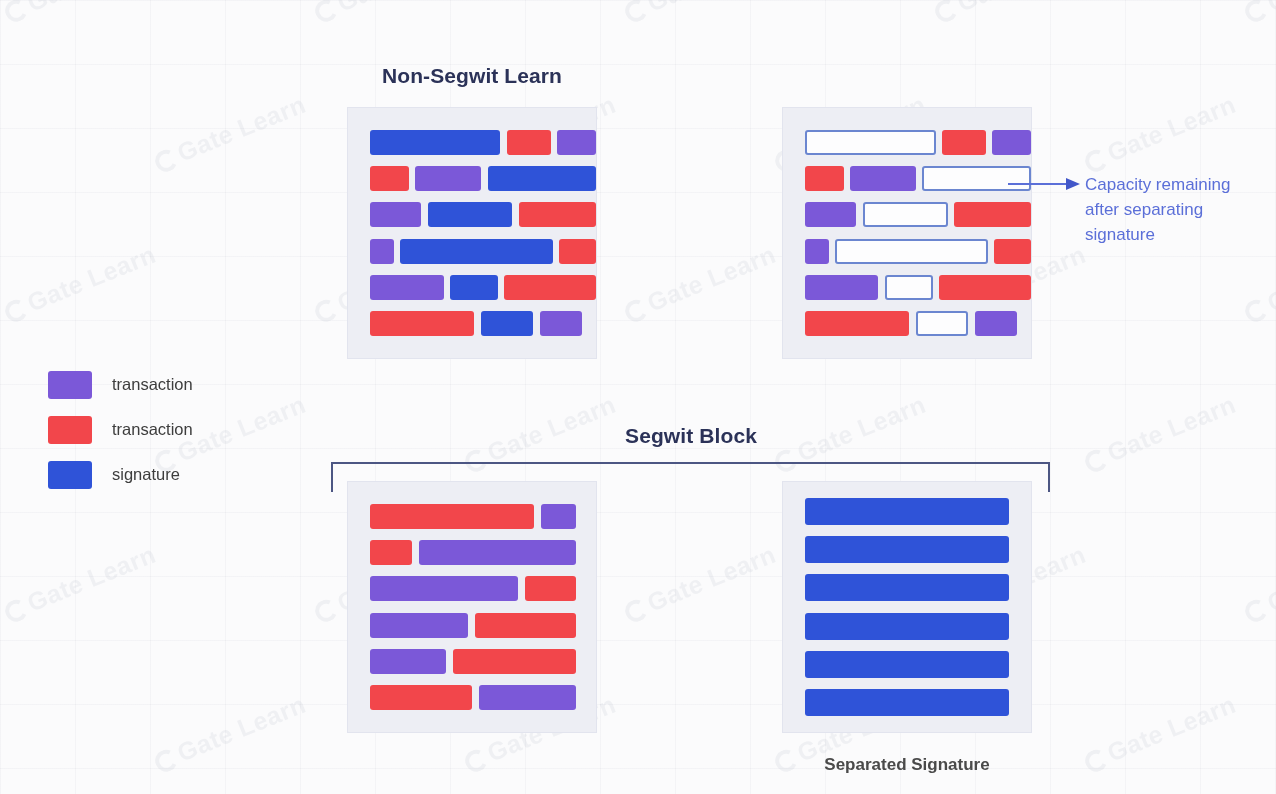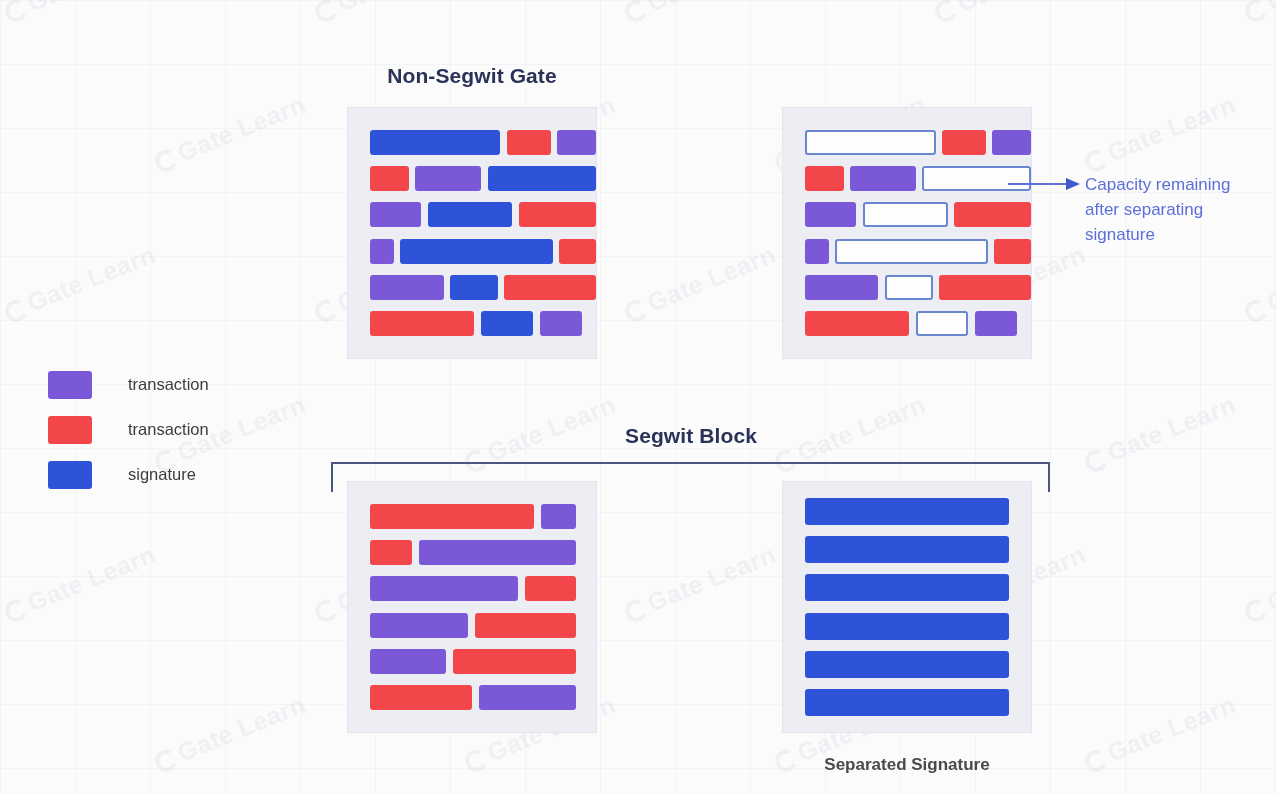--- a/index.html
+++ b/index.html
@@ -118,21 +118,21 @@
     align-items: center;
     height: 45px;
   }
   .legend-swatch {
     width: 44px;
     height: 28px;
     border-radius: 3px;
     flex: none;
   }
   .legend-label {
-    margin-left: 36px;
+    margin-left: 20px;
     color: #3d3d3d;
     font-size: 16.5px;
     white-space: nowrap;
   }
 
   
   #annotation-text {
     position: absolute;
     color: #5b6fd8;
     font-size: 17px;
@@ -187,21 +187,21 @@
     <div class="wm-tile" style="left: 930px; top: 600px;"><span class="wm-mark"></span>Gate Learn</div>
     <div class="wm-tile" style="left: 1240px; top: 600px;"><span class="wm-mark"></span>Gate Learn</div>
     <div class="wm-tile" style="left: 150px; top: 750px;"><span class="wm-mark"></span>Gate Learn</div>
     <div class="wm-tile" style="left: 460px; top: 750px;"><span class="wm-mark"></span>Gate Learn</div>
     <div class="wm-tile" style="left: 770px; top: 750px;"><span class="wm-mark"></span>Gate Learn</div>
     <div class="wm-tile" style="left: 1080px; top: 750px;"><span class="wm-mark"></span>Gate Learn</div>
   </div>
 
 <div id="content">
 
-  <div class="panel-title" style="left:347px; top:64px; width:250px;">Non-Segwit Gate</div>
+  <div class="panel-title" style="left:347px; top:64px; width:250px;">Non-Segwit Learn</div>
   <div class="block-panel" style="left:347px; top:107px; width:250px; height:252px;">
     <div class="rows" style="padding:16px 0 16px 22px;">
         <div class="row">
           <div class="cell sig-blue" style="width: 142px;"></div>
           <div class="cell gap" style="width: 7px;"></div>
           <div class="cell tx-red" style="width: 48px;"></div>
           <div class="cell gap" style="width: 7px;"></div>
           <div class="cell tx-purple" style="width: 42px;"></div>
         </div>
         <div class="row">

